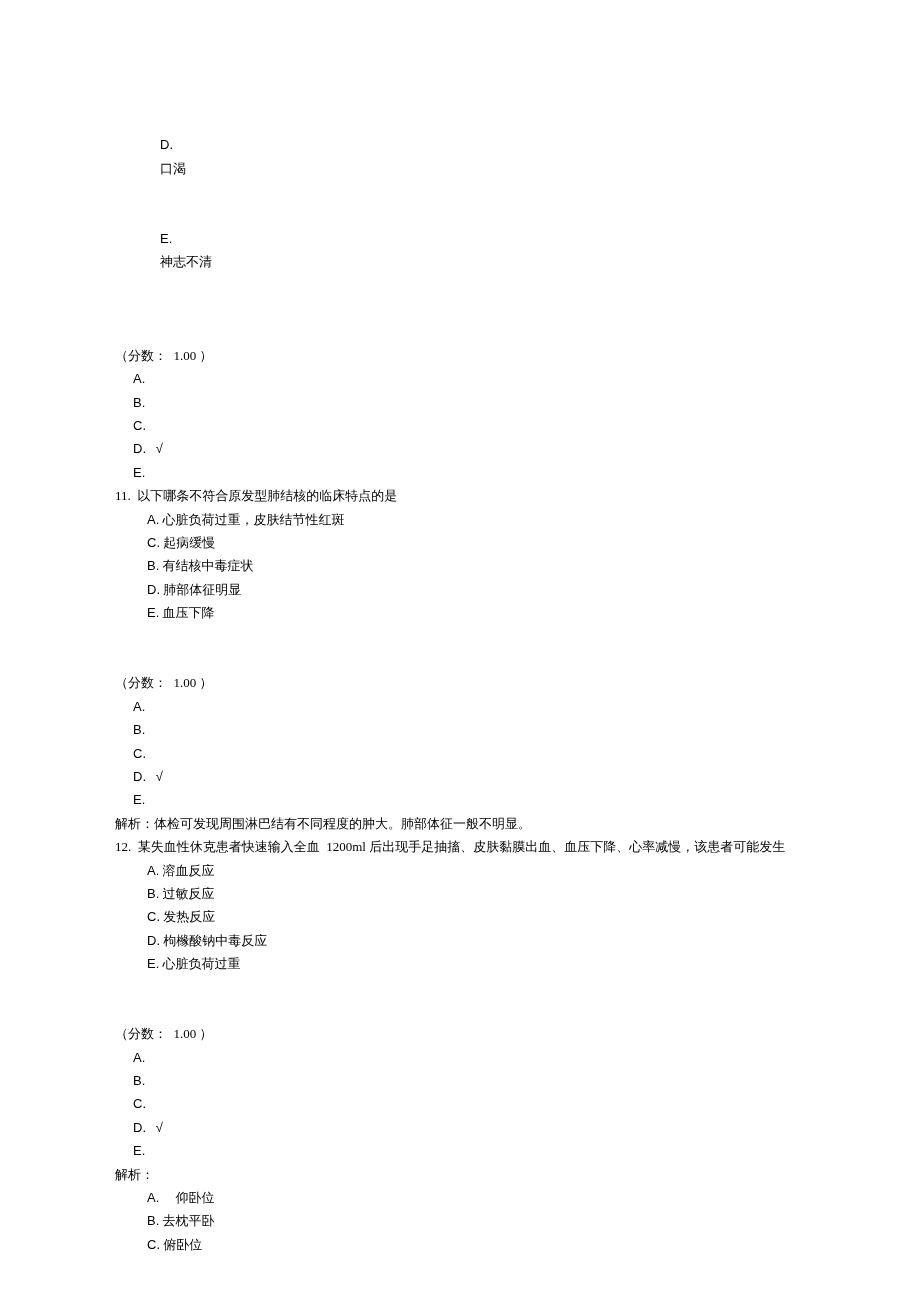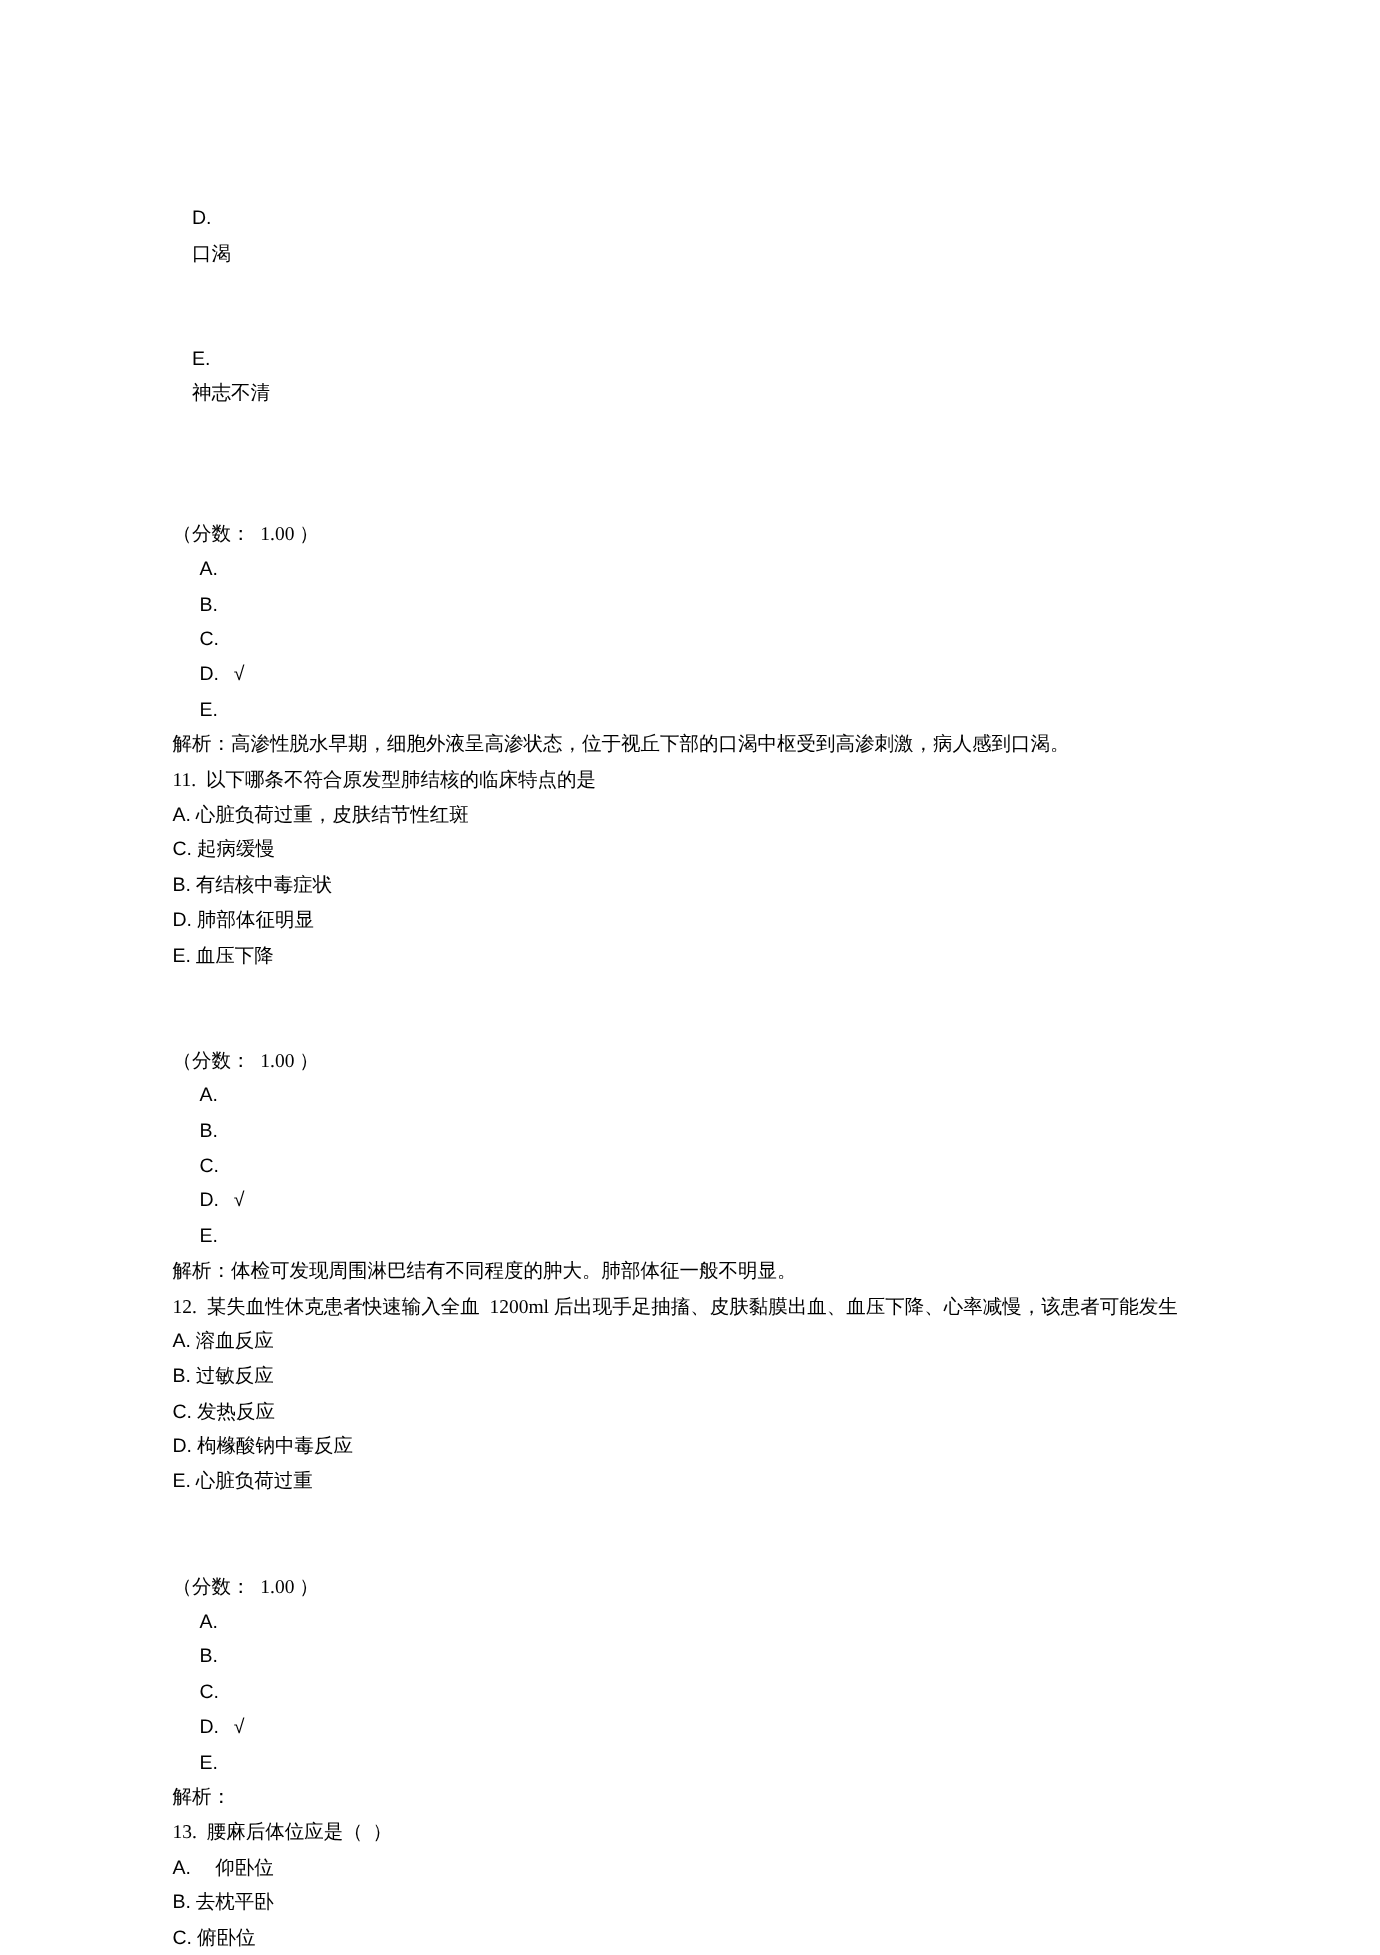--- a/index.html
+++ b/index.html
@@ -14,20 +14,21 @@
       box-sizing: border-box;
     }
     .line {
       white-space: pre-wrap;
     }
     .arial {
       font-family: Arial, sans-serif;
     }
     .indent-opt {
       padding-left: 0px;
+      margin-left: 32px;
     }
     .indent-ans {
       padding-left: 18px;
     }
     .check {
       font-family: Arial, sans-serif;
     }
   </style>
 </head>
 <body>
@@ -42,21 +43,20 @@
     <span>神志不清</span>
   </div>
   <div class="line">&nbsp;</div>
   <div class="line">&nbsp;</div>
   <div class="line">（分数：  1.00 ）</div>
   <div class="line indent-ans"><span class="arial">A.</span> <span class="check"></span></div>
   <div class="line indent-ans"><span class="arial">B.</span> <span class="check"></span></div>
   <div class="line indent-ans"><span class="arial">C.</span> <span class="check"></span></div>
   <div class="line indent-ans"><span class="arial">D.</span>   <span class="check">√</span></div>
   <div class="line indent-ans"><span class="arial">E.</span> <span class="check"></span></div>
-  <div class="line">解析：高渗性脱水早期，细胞外液呈高渗状态，位于视丘下部的口渴中枢受到高渗刺激，病人感到口渴。</div>
 </div>
 
 <div>
   <div class="line">11.  以下哪条不符合原发型肺结核的临床特点的是</div>
   <div class="line indent-opt"><span class="arial">A.</span> <span>心脏负荷过重，皮肤结节性红斑</span></div>
   <div class="line indent-opt"><span class="arial">C.</span> <span>起病缓慢</span></div>
   <div class="line indent-opt"><span class="arial">B.</span> <span>有结核中毒症状</span></div>
   <div class="line indent-opt"><span class="arial">D.</span> <span>肺部体征明显</span></div>
   <div class="line indent-opt"><span class="arial">E.</span> <span>血压下降</span></div>
   <div class="line">&nbsp;</div>
@@ -82,19 +82,18 @@
   <div class="line">（分数：  1.00 ）</div>
   <div class="line indent-ans"><span class="arial">A.</span> <span class="check"></span></div>
   <div class="line indent-ans"><span class="arial">B.</span> <span class="check"></span></div>
   <div class="line indent-ans"><span class="arial">C.</span> <span class="check"></span></div>
   <div class="line indent-ans"><span class="arial">D.</span>   <span class="check">√</span></div>
   <div class="line indent-ans"><span class="arial">E.</span> <span class="check"></span></div>
   <div class="line">解析：</div>
 </div>
 
 <div>
-  <div class="line">13.  腰麻后体位应是（  ）</div>
   <div class="line indent-opt"><span class="arial">A.</span> <span>    仰卧位</span></div>
   <div class="line indent-opt"><span class="arial">B.</span> <span>去枕平卧</span></div>
   <div class="line indent-opt"><span class="arial">C.</span> <span>俯卧位</span></div>
   <div class="line indent-opt"> </div>
 
 </div>
 
 </body></html>

